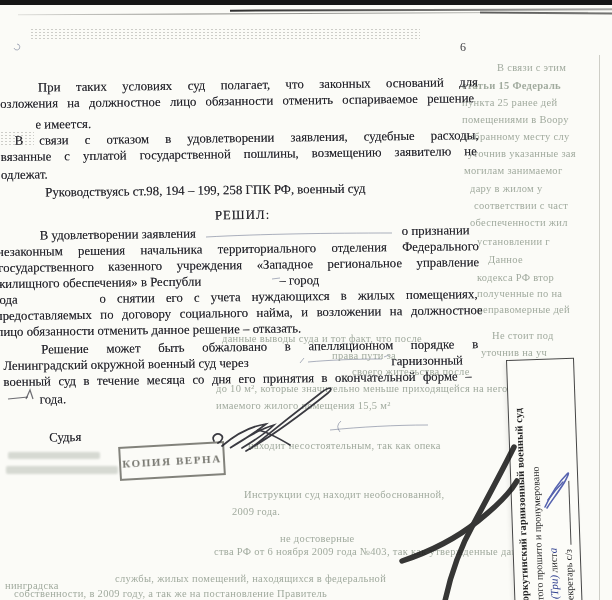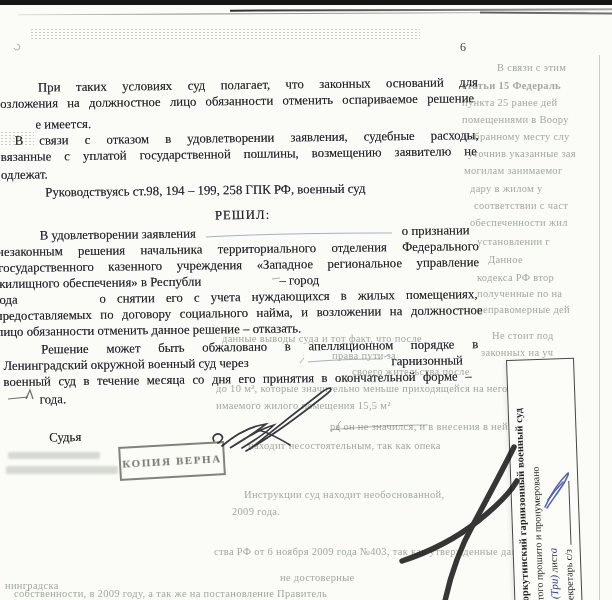--- a/index.html
+++ b/index.html
@@ -86,32 +86,32 @@
       <div class="bl" style="top: 165px; left: 464px;">могилам занимаемог</div>
       <div class="bl" style="top: 183px; left: 470px;">дару в жилом у</div>
       <div class="bl" style="top: 200px; left: 474px;">соответствии с част</div>
       <div class="bl" style="top: 217px; left: 470px;">обеспеченности жил</div>
       <div class="bl" style="top: 236px; left: 477px;">установлении г</div>
       <div class="bl" style="top: 254px; left: 488px;">Данное</div>
       <div class="bl" style="top: 272px; left: 477px;">кодекса РФ втор</div>
       <div class="bl" style="top: 288px; left: 477px;">полученные по на</div>
       <div class="bl" style="top: 304px; left: 477px;">неправомерные дей</div>
       <div class="bl" style="top: 330px; left: 492px;">Не стоит под</div>
-      <div class="bl" style="top: 347px; left: 481px;">законных на уч</div>
+      <div class="bl" style="top: 347px; left: 481px;">уточнив на уч</div>
       <div class="bl" style="top: 333px; left: 222px;">данные выводы суда и тот факт, что после</div>
       <div class="bl" style="top: 350px; left: 332px;">права пути за</div>
       <div class="bl" style="top: 366px; left: 352px;">своего жительства после</div>
       <div class="bl" style="top: 383px; left: 216px;">до 10 м², которые значительно меньше приходящейся на него</div>
       <div class="bl" style="top: 400px; left: 216px;">имаемого жилого помещения 15,5 м²</div>
-      <div class="bl" style="top: 421px; left: 330px;">ре он не значился, и в внесения в ней</div>
       <div class="bl" style="top: 440px; left: 248px;">находит несостоятельным, так как опека</div>
       <div class="bl" style="top: 489px; left: 244px;">Инструкции суд находит необоснованной,</div>
       <div class="bl" style="top: 506px; left: 232px;">2009 года.</div>
-      <div class="bl" style="top: 533px; left: 280px; margin-top: 39px;">не достоверные</div>
+      <div class="bl" style="top: 533px; left: 280px;">не достоверные</div>
       <div class="bl" style="top: 546px; left: 214px;">ства РФ от 6 ноября 2009 года №403, так как утвержденные данным</div>
+      <div class="bl" style="top: 573px; left: 115px;">службы, жилых помещений, находящихся в федеральной</div>
       <div class="bl" style="top: 580px; left: 5px;">нинградска</div>
       <div class="bl" style="top: 588px; left: 14px;">собственности, в 2009 году, а так же на постановление Правитель</div>
     </div>
   <div id="text-layer">
       <div class="tl just" style="top: 80px; left: 38px; width: 440px;">При таких условиях суд полагает, что законных оснований для</div>
       <div class="tl just" style="top: 96px; left: 0px; width: 474px;">озложения на должностное лицо обязанности отменить оспариваемое решение</div>
       <div class="tl" style="top: 117px; left: 0px; padding-left: 35px;">е имеется.</div>
       <div class="tl just" style="top: 133px; left: 14px; width: 464px;">В связи с отказом в удовлетворении заявления, судебные расходы,</div>
       <div class="tl just" style="top: 149px; left: 0px; width: 476px;">вязанные с уплатой государственной пошлины, возмещению заявителю не</div>
       <div class="tl" style="top: 167px; left: 0px;">одлежат.</div>

